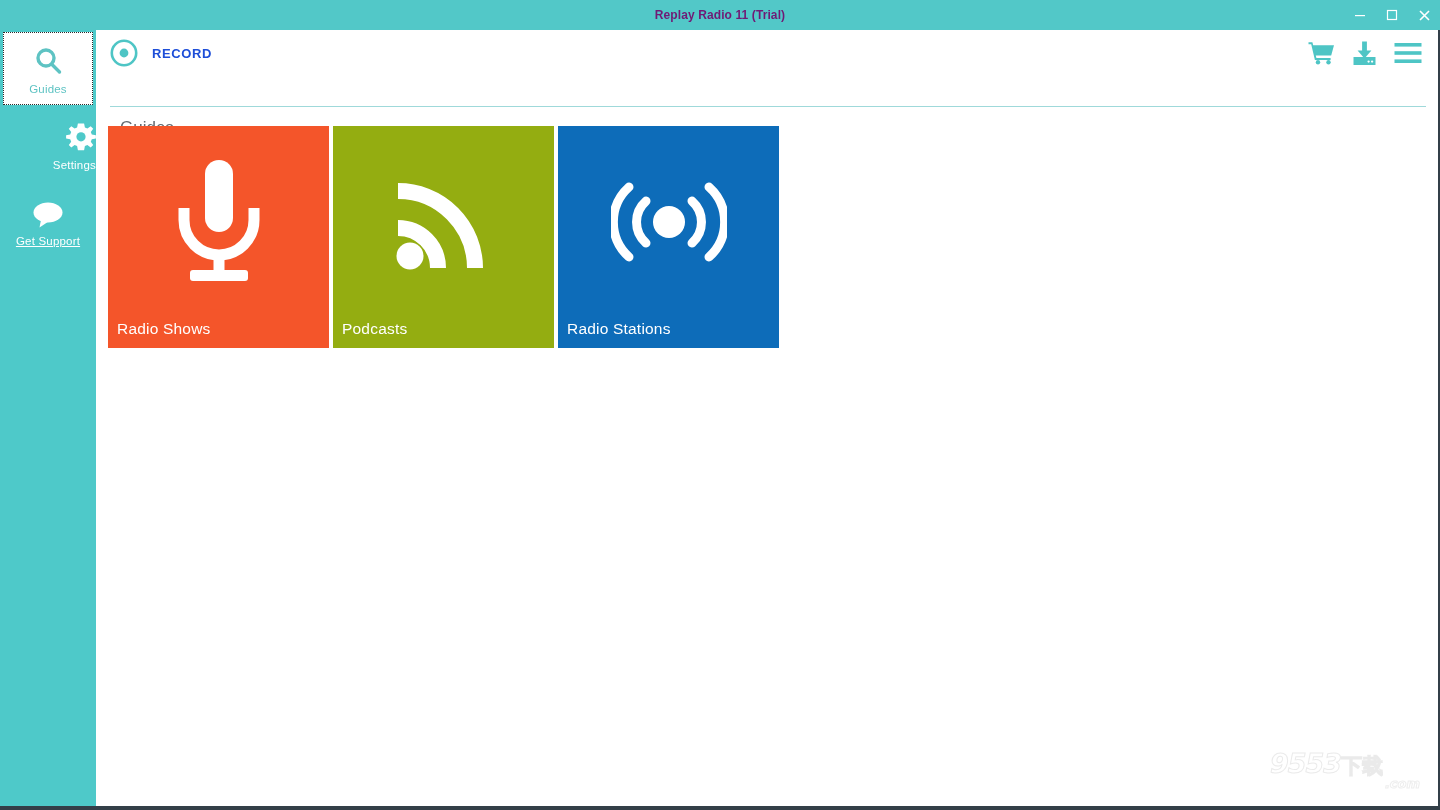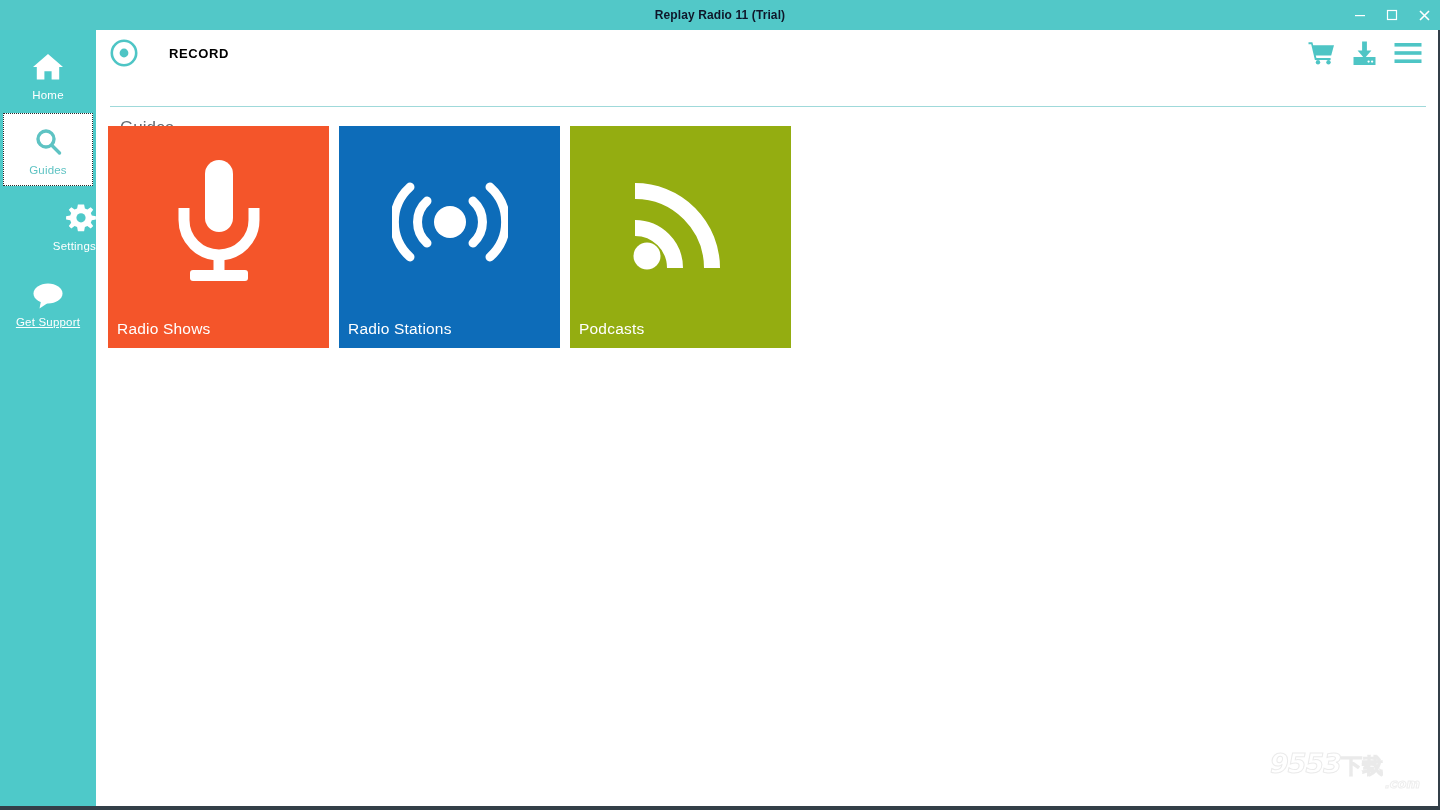--- a/index.html
+++ b/index.html
@@ -32,21 +32,21 @@
     position: absolute;
     left: 0; top: 0;
     width: 1440px;
     height: 30px;
     background: #52c8c8;
     display: flex;
     align-items: center;
     justify-content: center;
   }
   #title-bar-text {
-    color: #0f172a;
+    color: #701a75;
     font-size: 12px;
     font-weight: bold;
     letter-spacing: 0.1px;
     user-select: none;
   }
   .win-controls {
     position: absolute;
     right: 0; top: 0;
     height: 30px;
     display: flex;
@@ -121,24 +121,24 @@
   #app-header {
     position: relative;
     height: 46px;
     display: flex;
     align-items: center;
     padding: 0 0 0 14px;
     box-sizing: border-box;
   }
   #record-logo { width: 28px; height: 28px; flex: 0 0 auto; }
   #record-label {
-    margin-left: 31px;
+    margin-left: 14px;
     font-size: 13px;
     font-weight: bold;
-    color: #000000;
+    color: #1d4ed8;
     letter-spacing: 0.6px;
     user-select: none;
   }
   #header-actions {
     margin-left: auto;
     display: flex;
     align-items: center;
     gap: 17px;
     padding-right: 16px;
   }
@@ -165,21 +165,21 @@
     font-size: 17px;
     color: #636a70;
     user-select: none;
   }
 
   #tiles {
     position: absolute;
     left: 12px;
     top: 96px;
     display: flex;
-    gap: 10px;
+    gap: 4px;
   }
   .tile {
     width: 221px;
     height: 222px;
     position: relative;
     box-sizing: border-box;
     cursor: default;
     overflow: hidden;
   }
   .tile-icon {
@@ -271,28 +271,20 @@
           <svg width="13" height="13" viewBox="0 0 13 13">
               <path d="M2 2 L11 11 M11 2 L2 11" stroke="#ffffff" stroke-width="1.6" fill="none"></path>
             </svg>
         </span>
       </div>
     </div>
   </div>
 
   <div id="sidebar" style="background: rgb(78, 201, 201);">
 
-    <div class="side-item" id="side-home">
-      <span class="side-icon">
-        <svg width="32" height="30" viewBox="0 0 32 30" fill="currentColor">
-          <path d="M16 2 L31 15 L27.2 15 L27.2 27.5 L19.6 27.5 L19.6 19.2 L12.4 19.2 L12.4 27.5 L4.8 27.5 L4.8 15 L1 15 Z"></path>
-        </svg>
-      </span>
-      <span class="side-label">Home</span>
-    </div>
 
     <div class="side-item selected" id="side-guides">
       <span class="side-icon">
         <svg width="30" height="30" viewBox="0 0 30 30" fill="none" stroke="currentColor" stroke-width="3.4">
           <circle cx="13" cy="12" r="8"></circle>
           <path d="M19 18.5 L26.5 26" stroke-linecap="round"></path>
         </svg>
       </span>
       <span class="side-label">Guides</span>
     </div>
@@ -372,44 +364,44 @@
           <svg width="98" height="132" viewBox="0 0 98 132">
             <rect x="35" y="4" width="28" height="72" rx="14" fill="#ffffff"></rect>
             <path d="M14 52 L14 64 a35 35 0 0 0 70 0 L84 52" fill="none" stroke="#ffffff" stroke-width="11" stroke-linecap="butt"></path>
             <rect x="43.5" y="97" width="11" height="20" fill="#ffffff"></rect>
             <rect x="20" y="114" width="58" height="11" rx="3" fill="#ffffff"></rect>
           </svg>
         </span>
         <span class="tile-label">Radio Shows</span>
       </div>
 
+      <div class="tile" id="tile-podcasts" style="background: rgb(148, 173, 17);">
+        <span class="tile-icon">
+          <svg width="100" height="100" viewBox="0 0 100 100">
+            <circle cx="16" cy="84" r="13.5" fill="#ffffff"></circle>
+            <path d="M4 56 a40 40 0 0 1 40 40" fill="none" stroke="#ffffff" stroke-width="16"></path>
+            <path d="M4 19 a77 77 0 0 1 77 77" fill="none" stroke="#ffffff" stroke-width="16"></path>
+          </svg>
+        </span>
+        <span class="tile-label">Podcasts</span>
+      </div>
+
       <div class="tile" id="tile-radio-stations" style="background: rgb(13, 108, 185);">
         <span class="tile-icon">
           <svg width="116" height="92" viewBox="0 0 116 92">
             <circle cx="58" cy="46" r="16" fill="#ffffff"></circle>
             <path d="M35 25 a28 28 0 0 0 0 42" fill="none" stroke="#ffffff" stroke-width="9" stroke-linecap="round"></path>
             <path d="M81 25 a28 28 0 0 1 0 42" fill="none" stroke="#ffffff" stroke-width="9" stroke-linecap="round"></path>
             <path d="M18 11 a47 47 0 0 0 0 70" fill="none" stroke="#ffffff" stroke-width="9" stroke-linecap="round"></path>
             <path d="M98 11 a47 47 0 0 1 0 70" fill="none" stroke="#ffffff" stroke-width="9" stroke-linecap="round"></path>
           </svg>
         </span>
         <span class="tile-label">Radio Stations</span>
       </div>
 
-      <div class="tile" id="tile-podcasts" style="background: rgb(148, 173, 17);">
-        <span class="tile-icon">
-          <svg width="100" height="100" viewBox="0 0 100 100">
-            <circle cx="16" cy="84" r="13.5" fill="#ffffff"></circle>
-            <path d="M4 56 a40 40 0 0 1 40 40" fill="none" stroke="#ffffff" stroke-width="16"></path>
-            <path d="M4 19 a77 77 0 0 1 77 77" fill="none" stroke="#ffffff" stroke-width="16"></path>
-          </svg>
-        </span>
-        <span class="tile-label">Podcasts</span>
-      </div>
-
     </div>
 
     <div id="watermark">
       <div class="wm-row">
         <span class="wm-num">9553</span>
         <span class="wm-cn">下载</span>
       </div>
       <div class="wm-dom">.com</div>
     </div>
 

